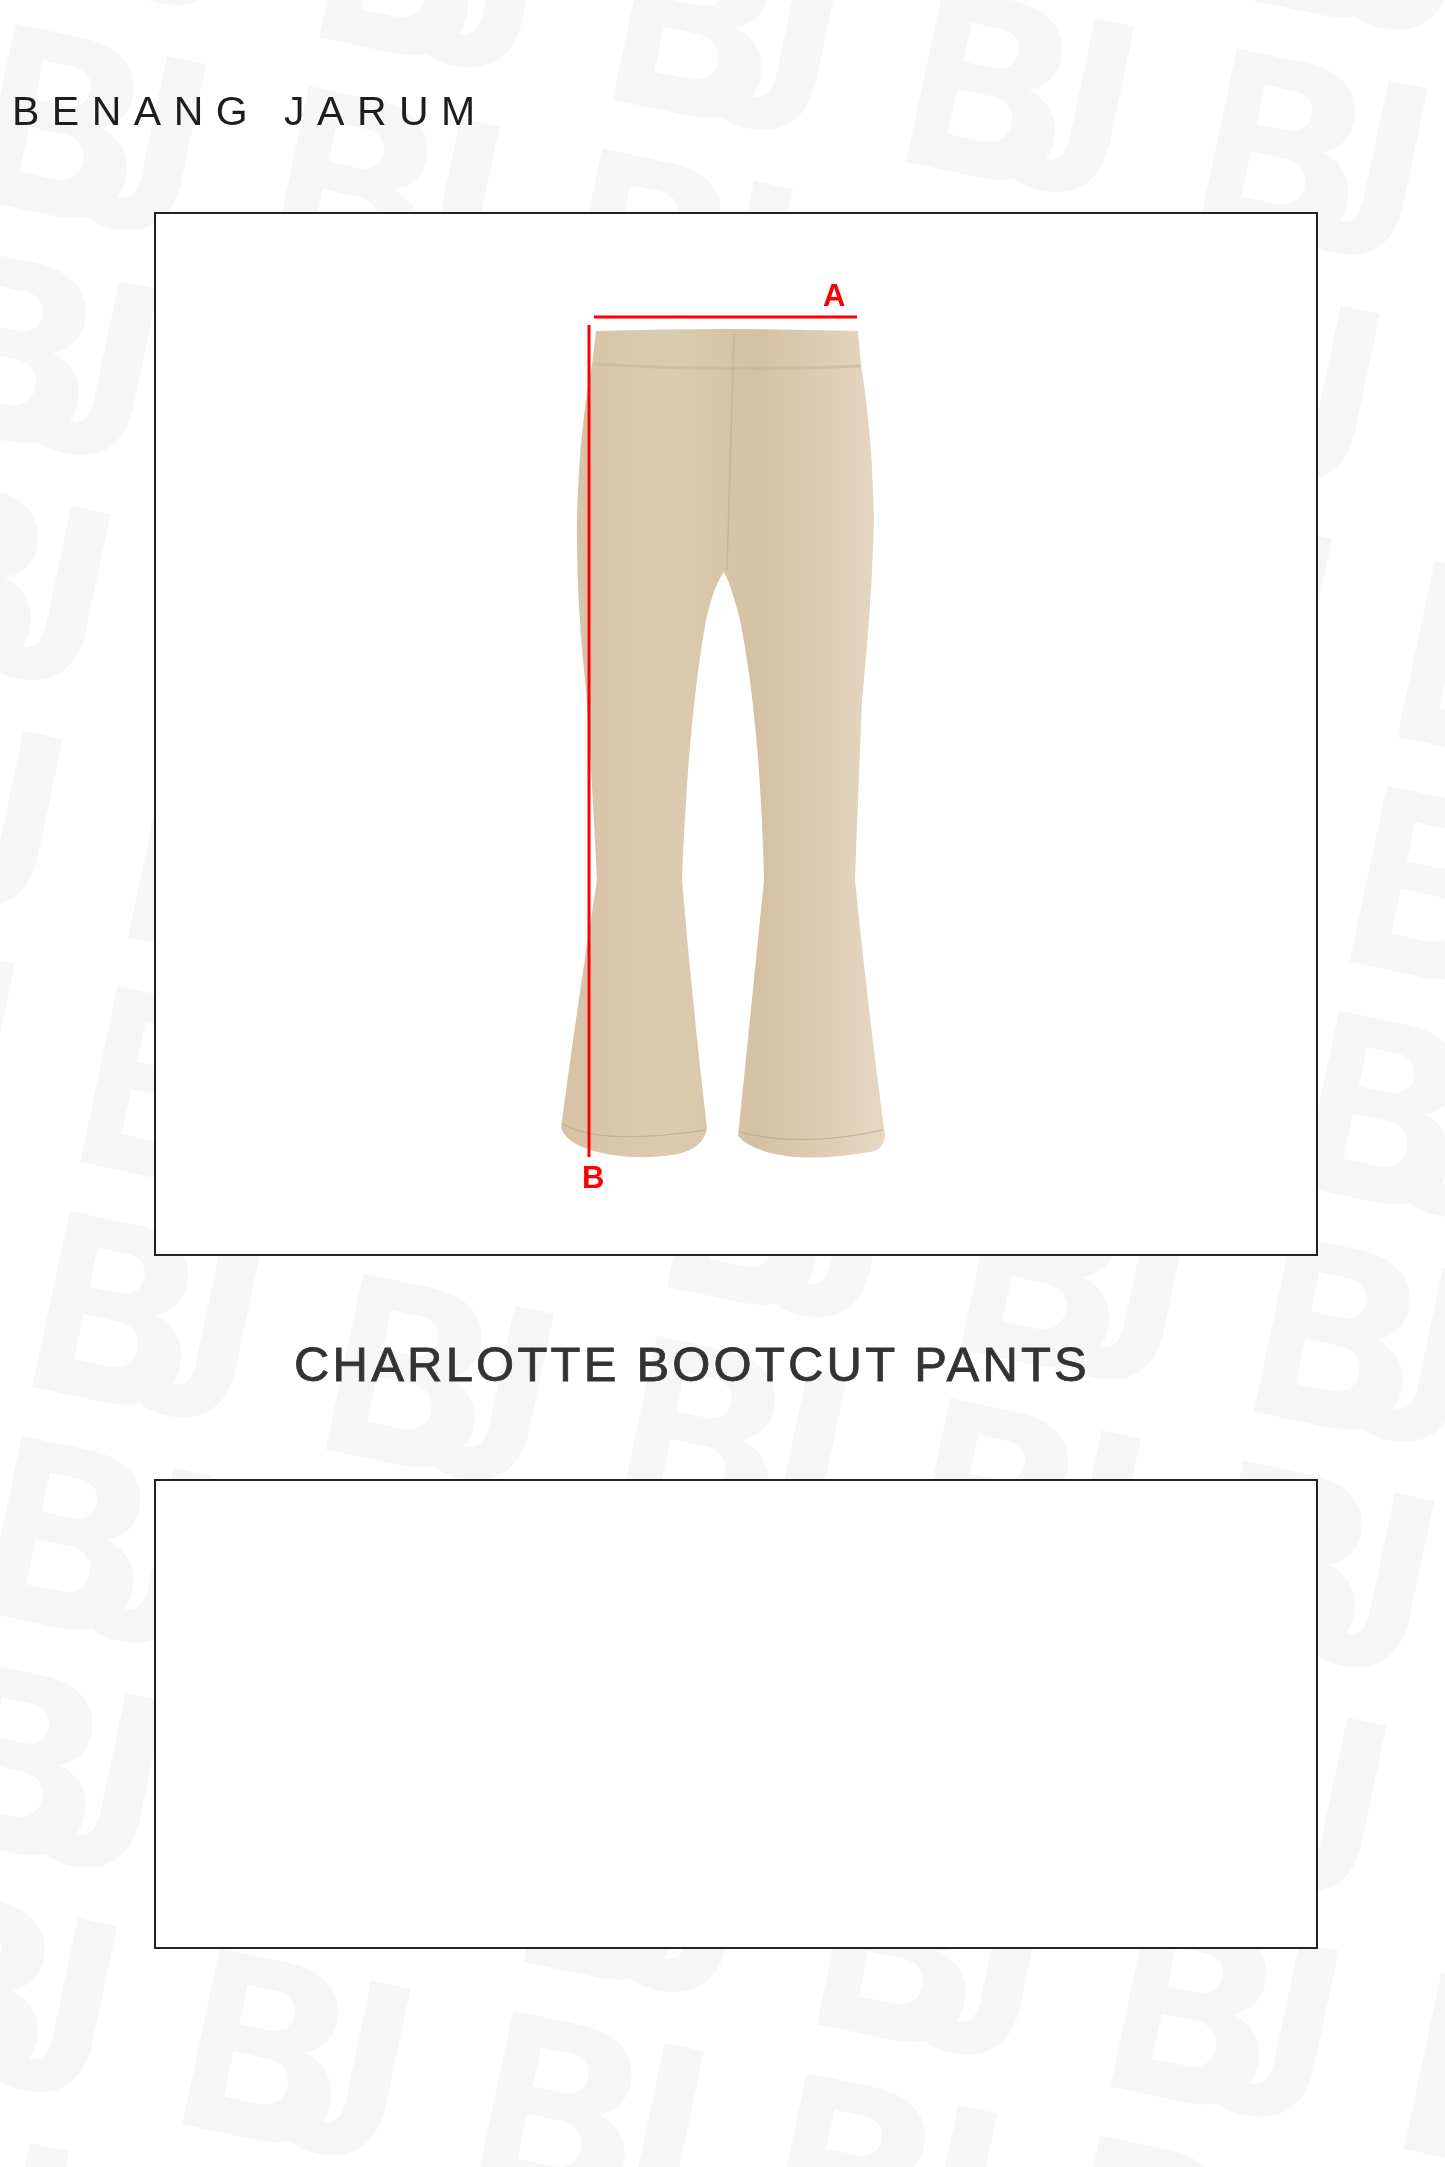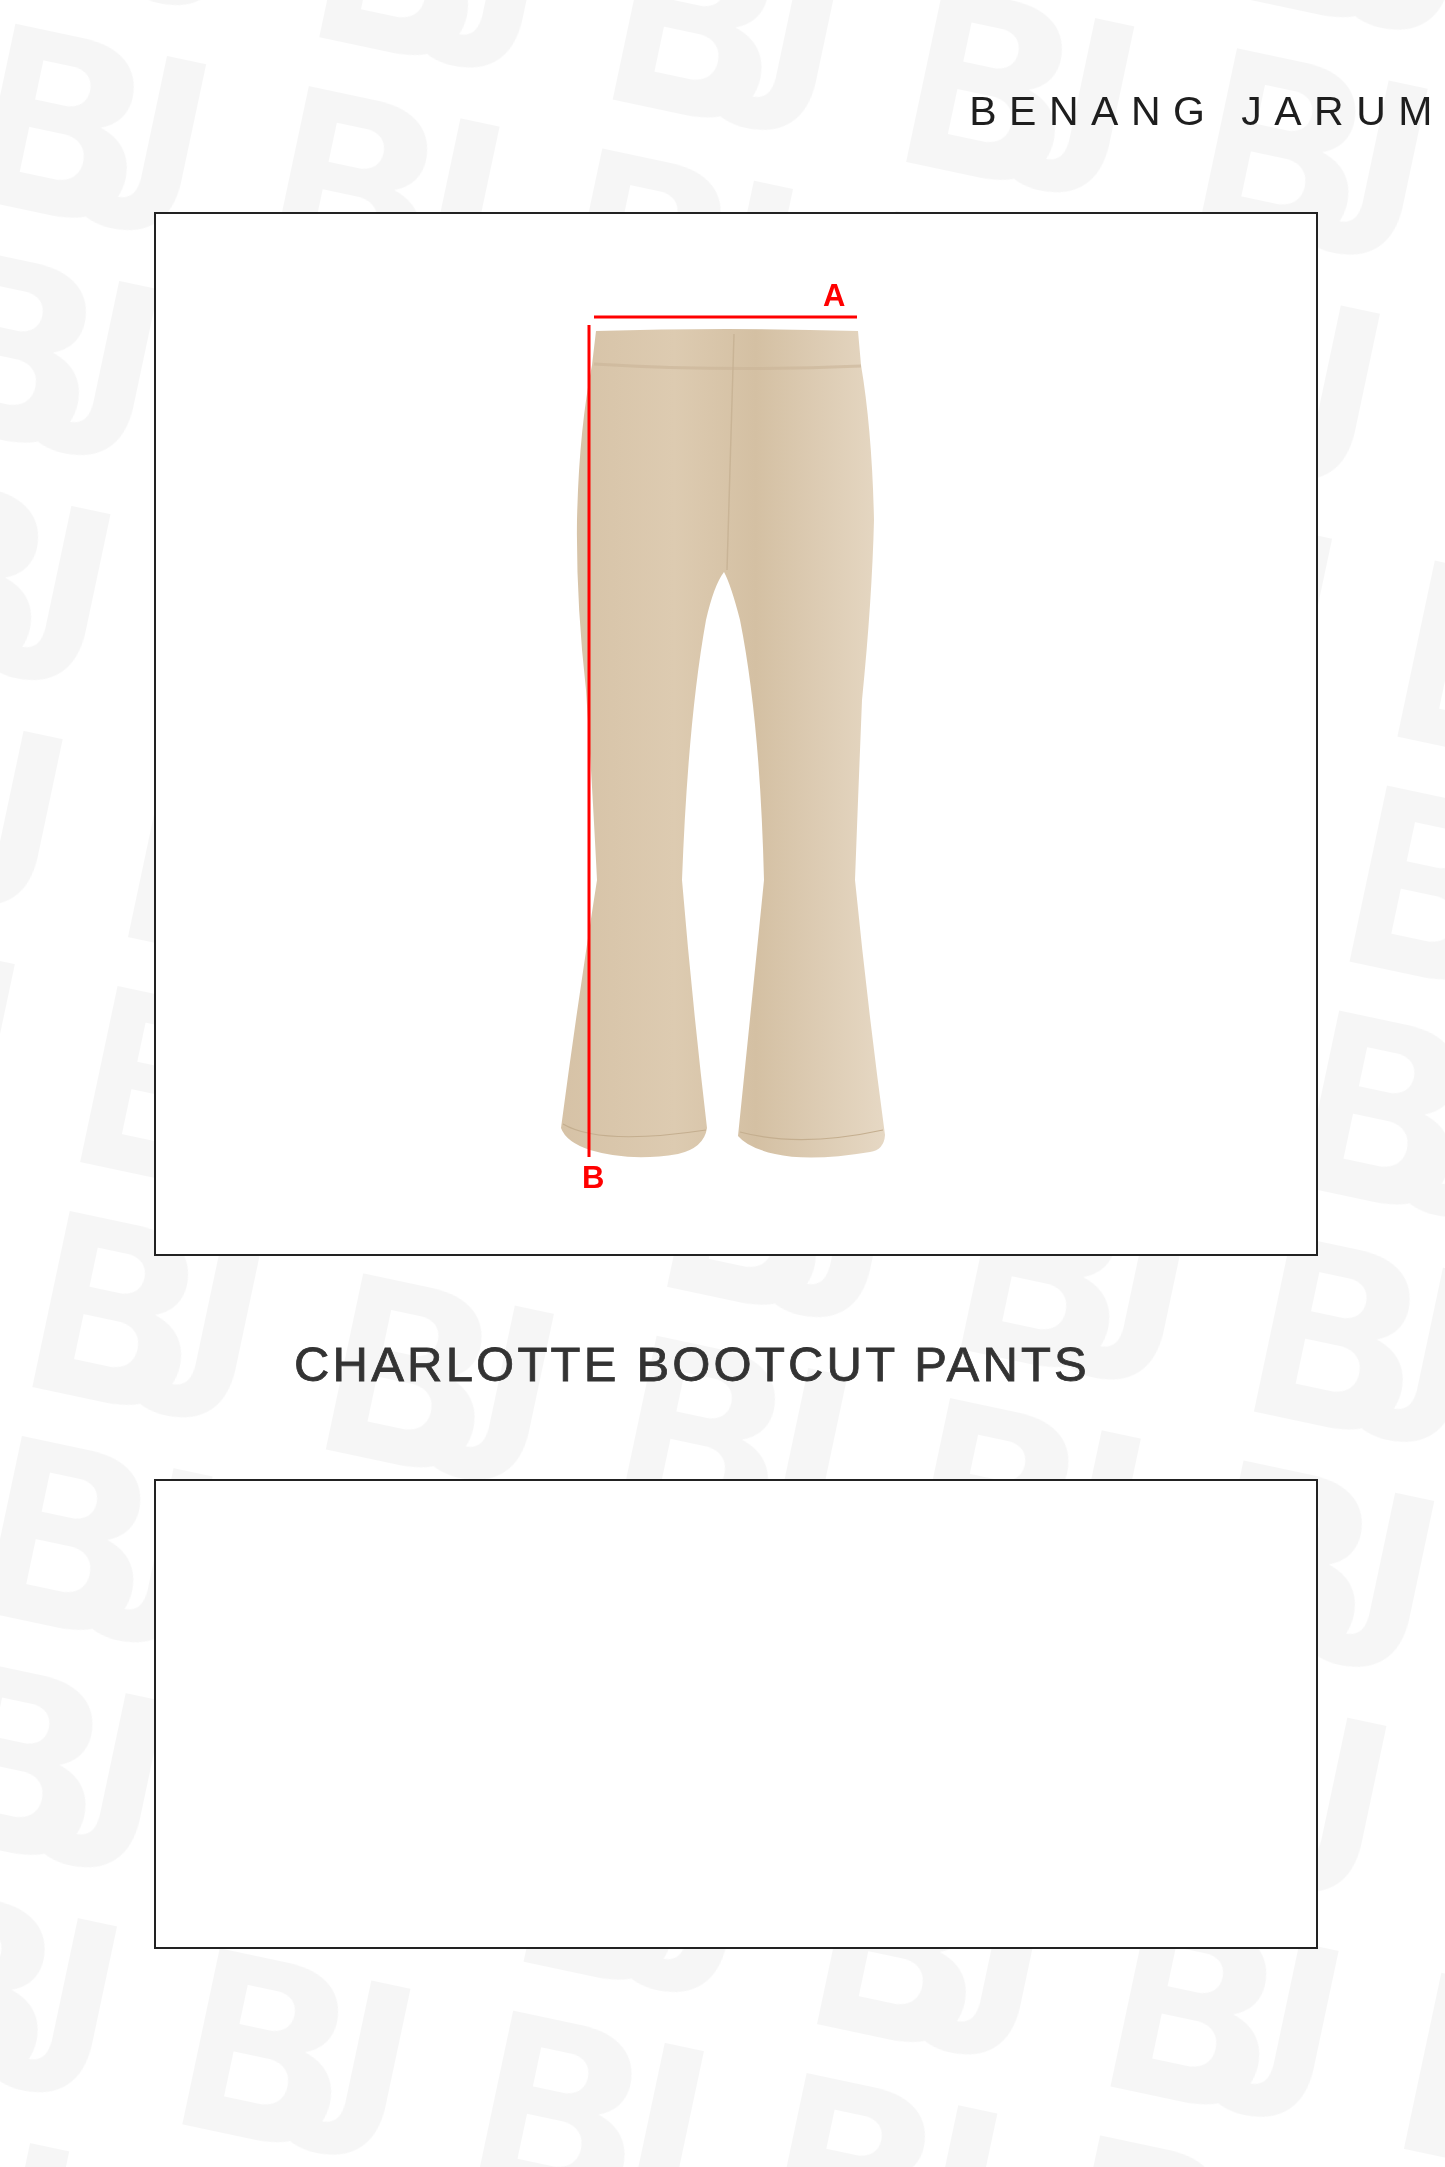--- a/index.html
+++ b/index.html
@@ -18,21 +18,21 @@
       position: absolute;
       left: 0; top: 0;
       width: 1445px; height: 2167px;
       z-index: 0;
     }
 
     .brand {
       position: absolute;
       left: 0; width: 1445px;
       top: 86px;
-      text-align: right;
+      text-align: left;
       font-family: "Liberation Sans", sans-serif;
       font-size: 41px;
       font-weight: 400;
       letter-spacing: 12.5px;
       color: #1e1e1e;
       line-height: 50px;
       z-index: 2;
       padding-left: 12px;
       box-sizing: border-box;
     }

